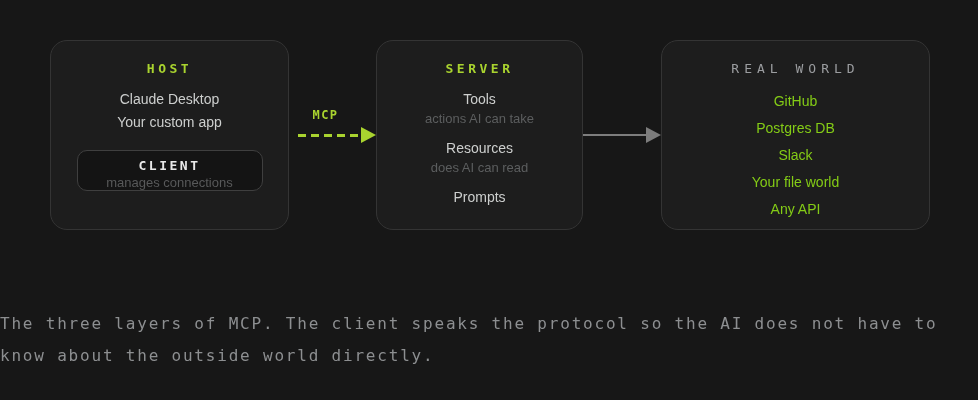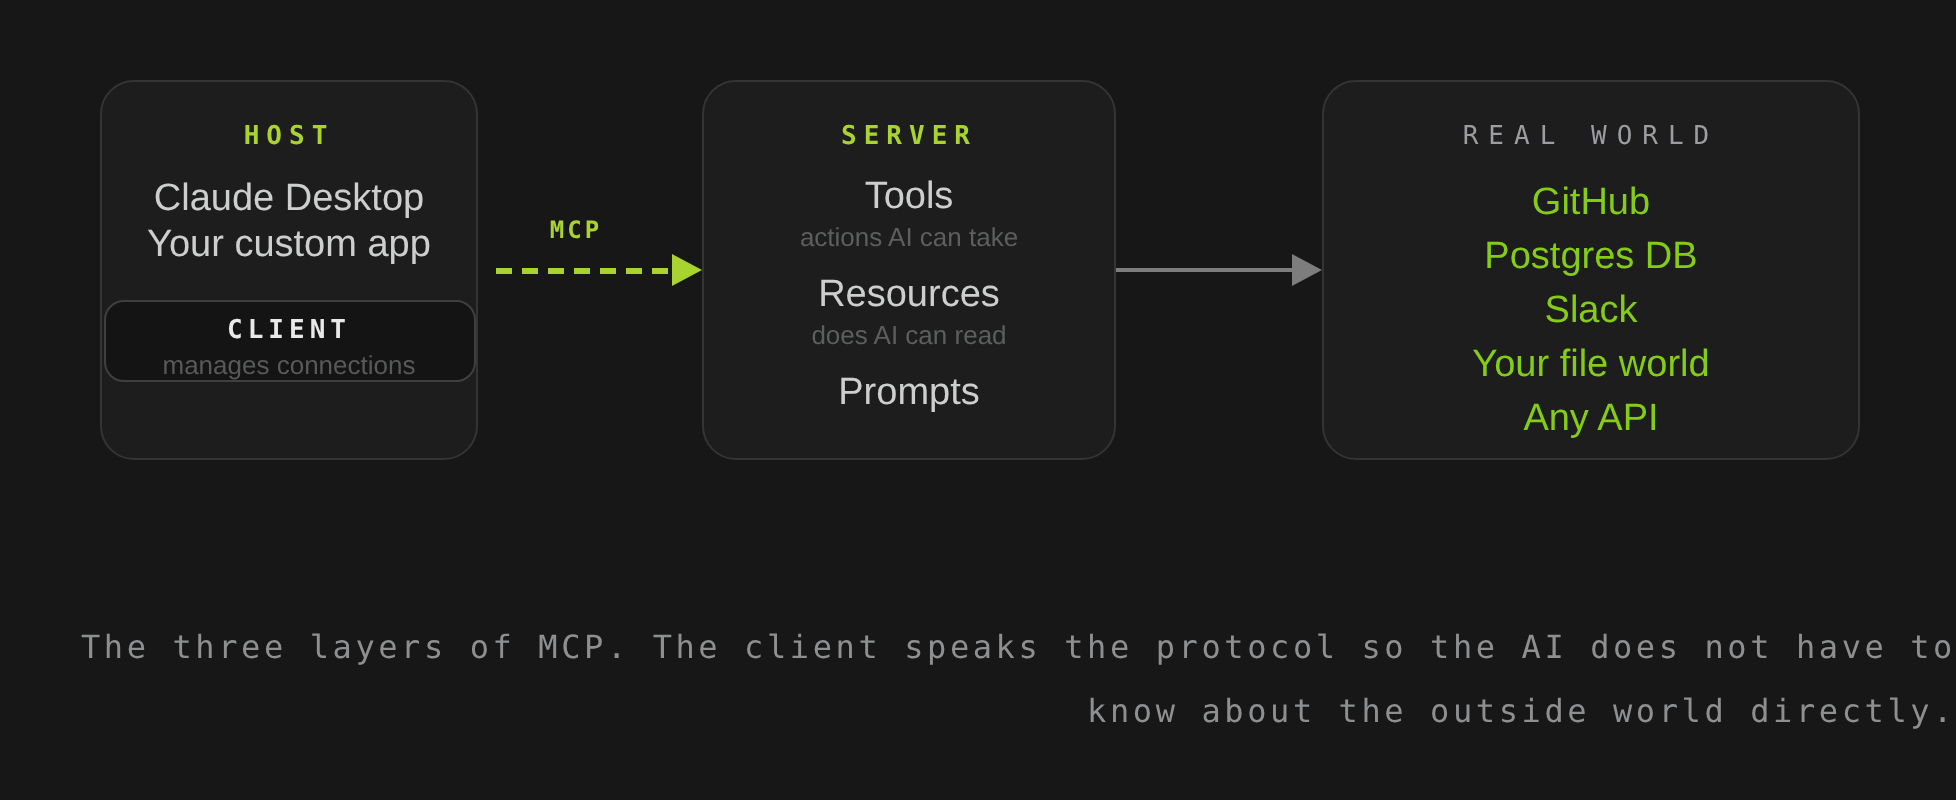--- a/index.html
+++ b/index.html
@@ -26,39 +26,39 @@
   }
   .box {
     box-sizing: border-box;
     height: 190px;
     background: #1d1d1d;
     border: 1px solid #343434;
     border-radius: 17px;
     padding-top: 20px;
     text-align: center;
   }
-  .box.host  { width: 189px; }
+  .box.host  { width: 239px; }
   .box.server{ width: 207px; }
   .box.world { width: 269px; }
 
   .box-title {
     font-family: "DejaVu Sans Mono", monospace;
     font-size: 13px;
     font-weight: bold;
     letter-spacing: 3.5px;
     color: #a9d32f;
     margin-bottom: 12px;
   }
   .box-title.gray {
     color: #9b9da0;
     font-weight: normal;
     letter-spacing: 5px;
   }
   .item {
-    font-size: 19px;
+    font-size: 14px;
     color: #cdcfce;
     line-height: 23px;
   }
   .world .item {
     color: #84cc16;
     line-height: 27px;
   }
   .sub {
     font-size: 13px;
     color: #5c5e5f;
@@ -127,21 +127,21 @@
     border-bottom: 8px solid transparent;
   }
   .head.green { border-left: 15px solid #a9d32f; }
   .head.gray  { border-left: 15px solid #7d7d7d; }
 
   .caption {
     position: absolute;
     top: 308px;
     left: 0;
     width: 978px;
-    text-align: right;
+    text-align: left;
   }
   .caption-inner {
     display: inline-block;
     max-width: 952px;
     font-family: "DejaVu Sans Mono", monospace;
     font-size: 16px;
     line-height: 32px;
     letter-spacing: 1.8px;
     color: #8d8f91;
   }

